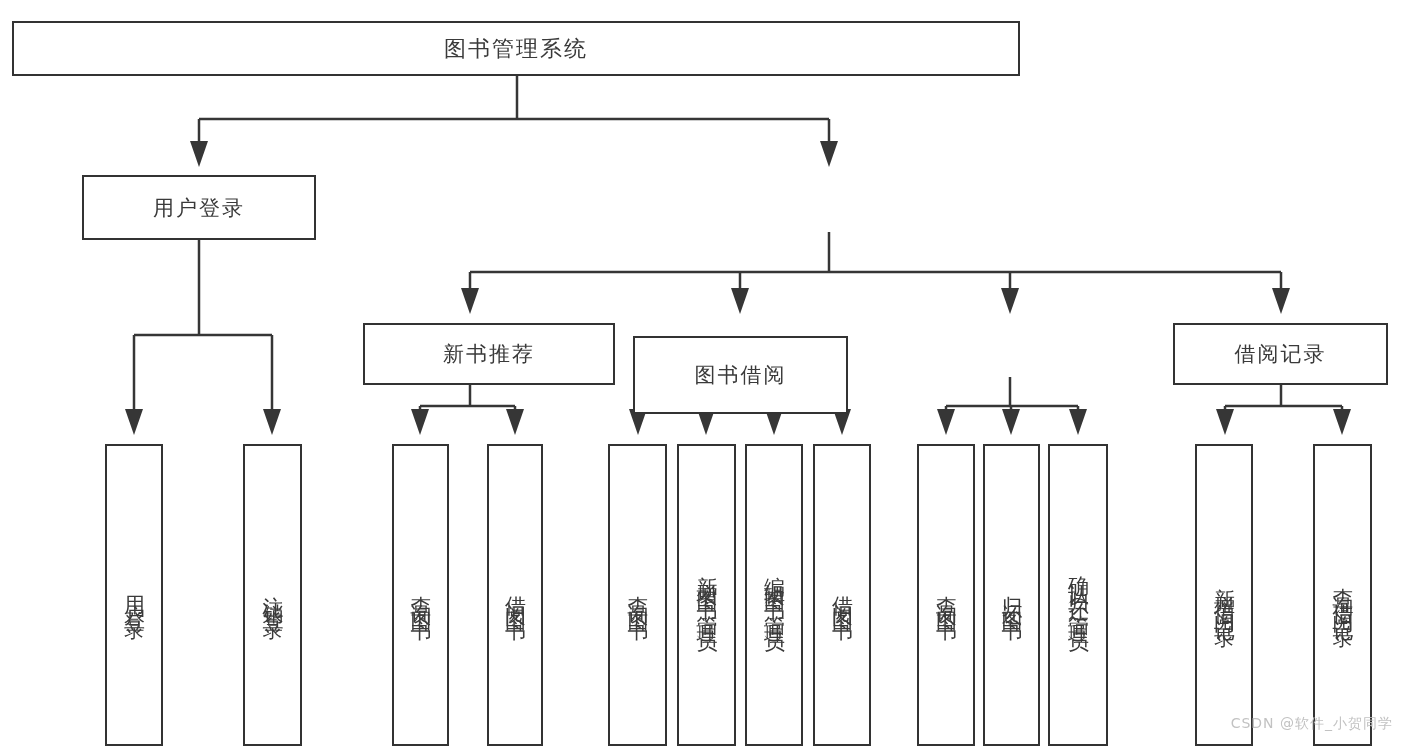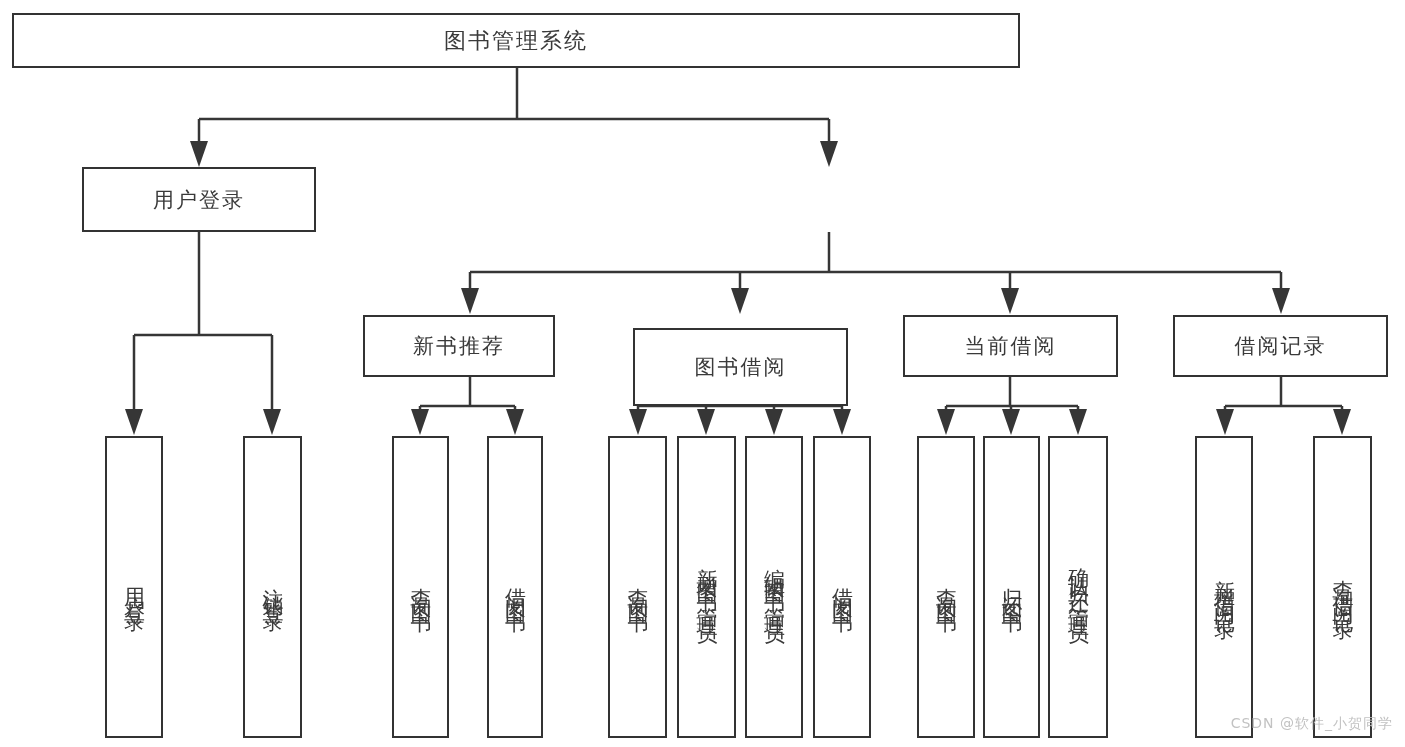--- a/index.html
+++ b/index.html
@@ -23,20 +23,21 @@
   .wires polygon{fill:var(--line);stroke:none;}
   .box{
     position:absolute;
     box-sizing:border-box;
     background:#fff;
     border:2.5px solid var(--box_border);
     display:flex;align-items:center;justify-content:center;
     font-size:21px;
     letter-spacing:2px;
     white-space:nowrap;
+    margin-top:8px;
   }
   .box.root{font-size:22px;}
   .box.leaf{
     writing-mode:vertical-rl;
     font-size:21px;
     letter-spacing:8px;
     line-height:1;
   }
   .watermark{
     position:absolute;
@@ -112,23 +113,22 @@
     <path d="M1225 406 V415"></path>
     <path d="M1342 406 V415"></path>
     <polygon points="1216,409 1234,409 1225,435"></polygon>
     <polygon points="1333,409 1351,409 1342,435"></polygon>
   </svg>
 
   <div class="box root" style="left:12px;top:13px;width:1008px;height:55px">图书管理系统</div>
 
   <div class="box" style="left:82px;top:167px;width:234px;height:65px">用户登录</div>
 
-  <div class="box" style="left:363px;top:315px;width:192px;height:62px">新书推荐</div>
+  <div class="box" style="left:363px;top:315px;width:252px;height:62px">新书推荐</div>
   <div class="box" style="left:633px;top:328px;width:215px;height:78px">图书借阅</div>
-  <div class="box" style="left:903px;top:315px;width:215px;height:62px">当前借阅</div>
   <div class="box" style="left:1173px;top:315px;width:215px;height:62px">借阅记录</div>
 
   <div class="box leaf" style="left:105px;top:436px;width:58px;height:302px">用户登录</div>
   <div class="box leaf" style="left:243px;top:436px;width:59px;height:302px">注销登录</div>
 
   <div class="box leaf" style="left:392px;top:436px;width:57px;height:302px">查询图书</div>
   <div class="box leaf" style="left:487px;top:436px;width:56px;height:302px">借阅图书</div>
 
   <div class="box leaf" style="left:608px;top:436px;width:59px;height:302px">查询图书</div>
   <div class="box leaf" style="left:677px;top:436px;width:59px;height:302px">新增图书（管理员）</div>

